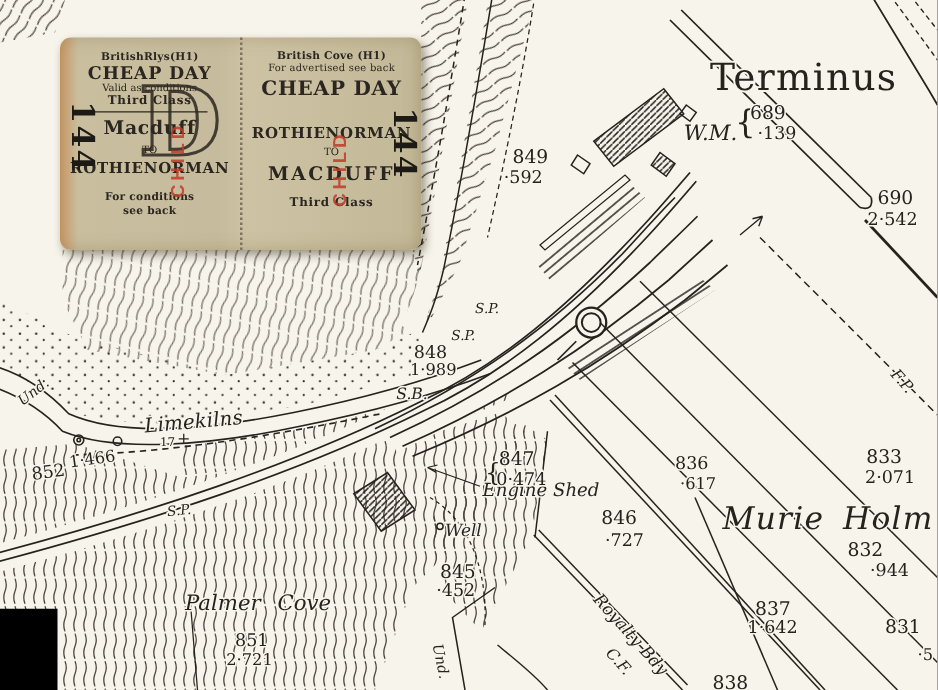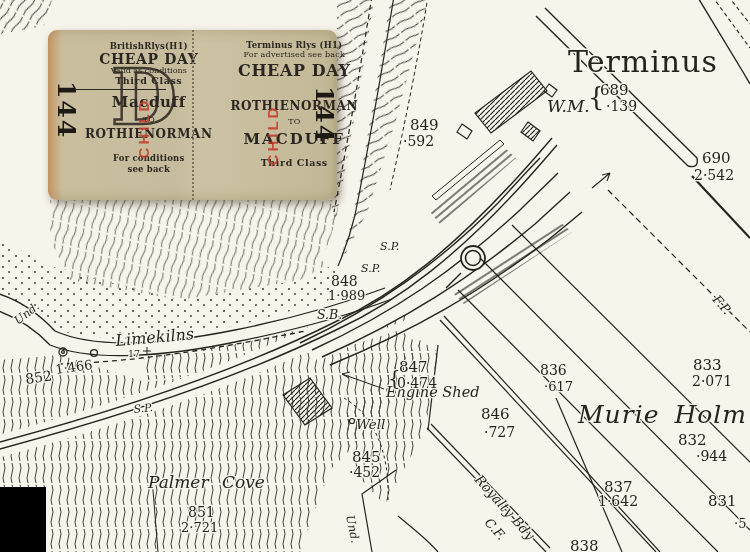--- a/index.html
+++ b/index.html
@@ -10,21 +10,21 @@
   .mnum{font-family:"DejaVu Serif", serif;fill:#26231d;paint-order:stroke;stroke:#f7f4eb;stroke-width:2.5px;}
   .mname{font-family:"DejaVu Serif", serif;font-style:italic;fill:#26231d;paint-order:stroke;stroke:#f7f4eb;stroke-width:2.5px;}
   .mbig{font-family:"DejaVu Serif", serif;fill:#26231d;paint-order:stroke;stroke:#f7f4eb;stroke-width:3px;}
   
   #ticket{position:absolute;left:48px;top:30px;width:289px;height:170px;border-radius:9px;
           background:linear-gradient(90deg,#cf9d6a 0%,#c9bf9f 5%,#c6bc9d 44%,#cdc3a4 52%,#c3b998 97%,#bfb492 100%);
           box-shadow:3px 4px 8px rgba(40,30,10,.45), inset 0 0 14px rgba(110,85,40,.28);
           display:flex;z-index:5;color:#2b2620;}
   .thalf{position:relative;width:50%;height:100%;text-align:center;}
   .thalf.right{border-left:2px dotted #7d7460;}
-  .tline{position:absolute;left:0;width:100%;line-height:1;padding-left:29px;}
+  .tline{position:absolute;left:0;width:100%;line-height:1;}
   .tsmall{font-size:8.5px;font-weight:bold;letter-spacing:.2px;}
   .tbig{font-weight:bold;letter-spacing:.6px;}
   .trule{position:absolute;left:18%;width:64%;border-top:1.4px solid #2b2620;}
   .serial{position:absolute;font-size:25px;font-weight:bold;letter-spacing:2px;color:#1d1a15;
           transform:translate(-50%,-50%) rotate(90deg);white-space:nowrap;}
   .bigD{position:absolute;left:63px;top:30px;font-size:76px;font-weight:bold;color:transparent;
         -webkit-text-stroke:2.5px #2b2620;opacity:.85;line-height:1;}
   .stamp{position:absolute;font-family:"Liberation Sans",sans-serif;font-size:15px;font-weight:bold;
          color:#c23a28;letter-spacing:3px;opacity:.85;transform:translate(-50%,-50%) rotate(-90deg);
          white-space:nowrap;}
@@ -222,21 +222,21 @@
     <div class="bigD">D</div>
     <div class="tline tbig" style="top:65px;font-size:15px">Macduff</div>
     <div class="tline" style="top:86px;font-size:8px">TO</div>
     <div class="tline tbig" style="top:98px;font-size:12px">ROTHIENORMAN</div>
     <div class="tline tsmall" style="top:124px">For conditions</div>
     <div class="tline tsmall" style="top:135px">see back</div>
     <span class="serial" style="left:18px;top:80px">144</span>
     <span class="stamp" style="left:95px;top:98px">CHILD</span>
   </div>
   <div class="thalf right">
-    <div class="tline tsmall" style="top:11px">Terminus Rlys (H1)</div>
+    <div class="tline tsmall" style="top:11px">British Cove (H1)</div>
     <div class="tline tsmall" style="top:21px;font-weight:normal;font-size:8px">For advertised see back</div>
     <div class="tline tbig" style="top:33px;font-size:16px">CHEAP DAY</div>
     <div class="tline tbig" style="top:70px;font-size:12px">ROTHIENORMAN</div>
     <div class="tline" style="top:88px;font-size:8px">TO</div>
     <div class="tline tbig" style="top:102px;font-size:15px;letter-spacing:2px">MACDUFF</div>
     <div class="tline tbig" style="top:128px;font-size:9.5px">Third Class</div>
     <span class="serial" style="left:130px;top:85px">144</span>
     <span class="stamp" style="left:78px;top:105px">CHILD</span>
   </div>
 </div>

